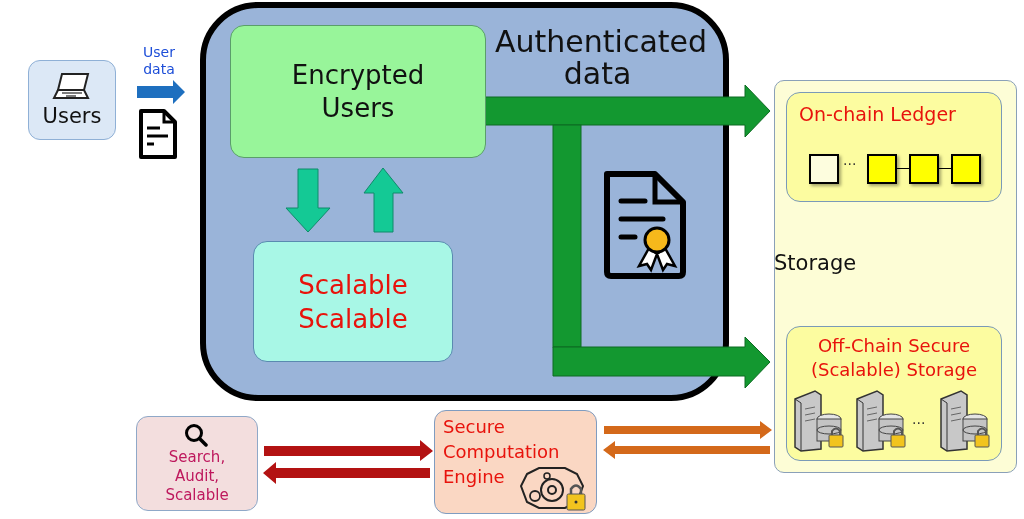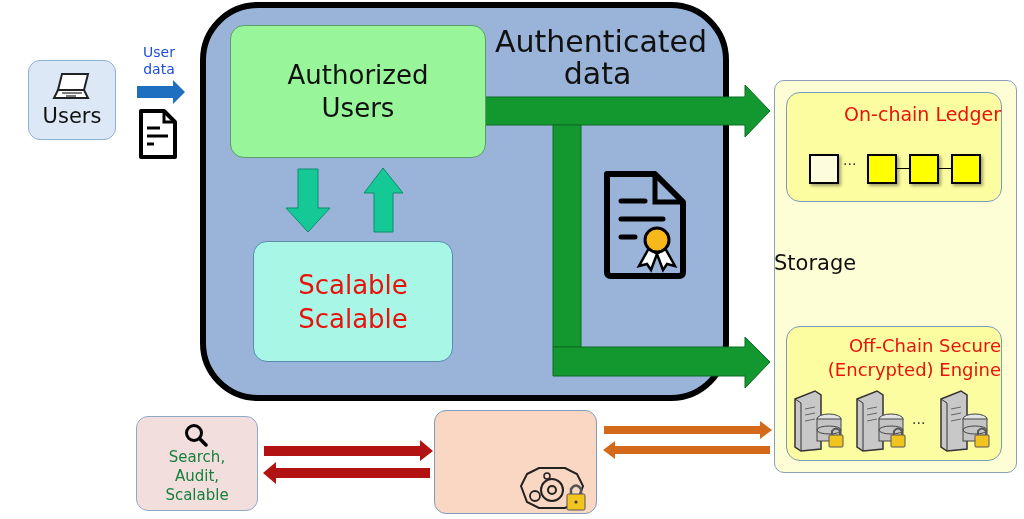--- a/index.html
+++ b/index.html
@@ -53,21 +53,21 @@
 </div>
 <svg class="abs" style="left:138px;top:108px;" width="40" height="52" viewBox="0 0 40 52">
   <path d="M3 3 L26 3 L37 14 L37 49 L3 49 Z" fill="#fff" stroke="#000" stroke-width="4" stroke-linejoin="round"></path>
   <path d="M26 3 L26 14 L37 14" fill="none" stroke="#000" stroke-width="3"></path>
   <line x1="9" y1="20" x2="22" y2="20" stroke="#000" stroke-width="3"></line>
   <line x1="9" y1="28" x2="30" y2="28" stroke="#000" stroke-width="3"></line>
   <line x1="9" y1="36" x2="16" y2="36" stroke="#000" stroke-width="3"></line>
 </svg>
 
 <div class="box" style="left:230px;top:25px;width:256px;height:133px;background:#98f59a;border:1px solid #5a9e6a;border-radius:14px;font-size:26px;line-height:33px;color:#111;">
-  <div>Authorized</div>
+  <div>Encrypted</div>
   <div>Users</div>
 </div>
 
 <div class="box red" style="left:253px;top:241px;width:200px;height:121px;background:#a8f7e6;border:1px solid #5a8ab0;border-radius:14px;font-size:26px;line-height:34px;">
   <div>Scalable</div>
   <div>Scalable</div>
 </div>
 
 <div class="abs" style="left:495px;top:26px;width:205px;text-align:center;font-size:30px;line-height:32px;color:#111;">
   <div>Authenticated</div>
@@ -81,38 +81,38 @@
   <line x1="20" y1="51" x2="62" y2="51" stroke="#000" stroke-width="5" stroke-linecap="round"></line>
   <line x1="20" y1="69" x2="34" y2="69" stroke="#000" stroke-width="5" stroke-linecap="round"></line>
   <path d="M48 80 L38 98 L46 96 L50 102 L56 86 Z" fill="#fff" stroke="#000" stroke-width="2.5"></path>
   <path d="M64 80 L74 98 L66 96 L62 102 L56 86 Z" fill="#fff" stroke="#000" stroke-width="2.5"></path>
   <circle cx="56" cy="72" r="12" fill="#f6b81b" stroke="#000" stroke-width="3"></circle>
 </svg>
 
 <div class="abs" style="left:774px;top:80px;width:243px;height:393px;background:#fdfdd6;border:1px solid #8aa0b8;border-radius:10px;box-sizing:border-box;"></div>
 
 <div class="abs" style="left:786px;top:92px;width:216px;height:110px;background:#fcfca0;border:1px solid #7a9ab8;border-radius:14px;box-sizing:border-box;">
-  <div class="red" style="position:absolute;left:0;right:0;top:10px;text-align:right;font-size:19px;">On-chain Ledger</div>
+  <div class="red" style="position:absolute;left:12px;right:0;top:10px;text-align:left;font-size:19px;">On-chain Ledger</div>
   <div style="position:absolute;left:22px;top:61px;height:30px;width:180px;">
     <div style="position:absolute;left:0;top:0;width:26px;height:26px;background:#fdfdde;border:2px solid #000;box-shadow:2px 2px 3px rgba(0,0,0,0.35);"></div>
     <div style="position:absolute;left:34px;top:2px;font-size:14px;color:#333;">···</div>
     <div style="position:absolute;left:58px;top:0;width:26px;height:26px;background:#ffff00;border:2px solid #000;box-shadow:2px 2px 3px rgba(0,0,0,0.35);"></div>
     <div style="position:absolute;left:88px;top:14px;width:12px;height:1px;background:#000;"></div>
     <div style="position:absolute;left:100px;top:0;width:26px;height:26px;background:#ffff00;border:2px solid #000;box-shadow:2px 2px 3px rgba(0,0,0,0.35);"></div>
     <div style="position:absolute;left:130px;top:14px;width:12px;height:1px;background:#000;"></div>
     <div style="position:absolute;left:142px;top:0;width:26px;height:26px;background:#ffff00;border:2px solid #000;box-shadow:2px 2px 3px rgba(0,0,0,0.35);"></div>
   </div>
 </div>
 
 <div class="abs" style="left:774px;top:251px;width:243px;text-align:left;font-size:21px;color:#111;">Storage</div>
 
 <div class="abs" style="left:786px;top:326px;width:216px;height:135px;background:#fcfca0;border:1px solid #7a9ab8;border-radius:14px;box-sizing:border-box;">
-  <div class="red" style="position:absolute;left:0;right:0;top:7px;text-align:right;font-size:18px;line-height:24px;">
+  <div class="red" style="position:absolute;left:0;right:0;top:7px;text-align:center;font-size:18px;line-height:24px;">
     <div>Off-Chain Secure</div>
-    <div>(Encrypted) Engine</div>
+    <div>(Scalable) Storage</div>
   </div>
 
   <div style="position:absolute;left:4px;top:62px;width:56px;height:64px;">
     <svg width="56" height="64" viewBox="0 0 56 64">
       <path d="M4 10 L24 2 L30 6 L30 60 L10 62 L4 58 Z" fill="#c8c8c8" stroke="#333" stroke-width="1.5"></path>
       <path d="M4 10 L10 14 L10 62" fill="none" stroke="#333" stroke-width="1"></path>
       <line x1="14" y1="20" x2="24" y2="18" stroke="#666"></line>
         <line x1="14" y1="26" x2="24" y2="24" stroke="#666"></line>
         <line x1="14" y1="32" x2="24" y2="30" stroke="#666"></line>
       <ellipse cx="38" cy="30" rx="12" ry="5" fill="#e4e4e4" stroke="#444"></ellipse>
@@ -146,31 +146,36 @@
         <line x1="14" y1="32" x2="24" y2="30" stroke="#666"></line>
       <ellipse cx="38" cy="30" rx="12" ry="5" fill="#e4e4e4" stroke="#444"></ellipse>
       <rect x="26" y="30" width="24" height="22" fill="#c4c4c4" stroke="#444"></rect>
       <ellipse cx="38" cy="41" rx="12" ry="4" fill="none" stroke="#444"></ellipse>
       <rect x="38" y="46" width="14" height="12" fill="#f2c41e" stroke="#555" rx="1"></rect>
       <path d="M41 46 L41 42 Q45 37 49 42 L49 46" fill="none" stroke="#555" stroke-width="2"></path>
     </svg>
   </div>
 </div>
 
-<div class="box" style="left:136px;top:416px;width:122px;height:95px;background:#f3dede;border:1px solid #8fa8c8;border-radius:12px;font-size:15px;line-height:19px;color:#15803d;">
+<div class="box" style="left:136px;top:416px;width:122px;height:95px;background:#f3dede;border:1px solid #8fa8c8;border-radius:12px;font-size:15px;line-height:19px;color:#be185d;">
   <svg width="30" height="24" viewBox="0 0 30 24" style="margin-bottom:1px;">
     <circle cx="12" cy="10" r="7.5" fill="none" stroke="#000" stroke-width="3"></circle>
     <line x1="17.5" y1="15.5" x2="24" y2="22" stroke="#000" stroke-width="3.5" stroke-linecap="round"></line>
   </svg>
   <div>Search,</div>
   <div>Audit,</div>
   <div>Scalable</div>
 </div>
 
 <div class="abs" style="left:434px;top:410px;width:163px;height:104px;background:#fad7c3;border:1px solid #7f9cc0;border-radius:12px;box-sizing:border-box;">
+  <div class="red" style="position:absolute;left:8px;top:3px;font-size:18px;line-height:25px;text-align:left;">
+    <div>Secure</div>
+    <div>Computation</div>
+    <div>Engine</div>
+  </div>
   <svg width="72" height="48" viewBox="0 0 72 48" style="position:absolute;left:82px;top:53px;">
     <path d="M10 10 L22 4 L48 4 L60 10 L66 22 L60 38 L48 44 L22 44 L10 38 L4 22 Z" fill="none" stroke="#222" stroke-width="2"></path>
     <circle cx="35" cy="26" r="11" fill="none" stroke="#222" stroke-width="2"></circle>
     <circle cx="35" cy="26" r="4" fill="none" stroke="#222" stroke-width="2"></circle>
     <circle cx="18" cy="32" r="5" fill="none" stroke="#222" stroke-width="1.8"></circle>
     <circle cx="30" cy="12" r="3" fill="none" stroke="#222" stroke-width="1.5"></circle>
     <rect x="50" y="30" width="18" height="16" fill="#f2c41e" stroke="#555" rx="1.5"></rect>
     <path d="M54 30 L54 25 Q59 18 64 25 L64 30" fill="none" stroke="#555" stroke-width="2.5"></path>
     <circle cx="59" cy="38" r="1.5" fill="#333"></circle>
   </svg>

